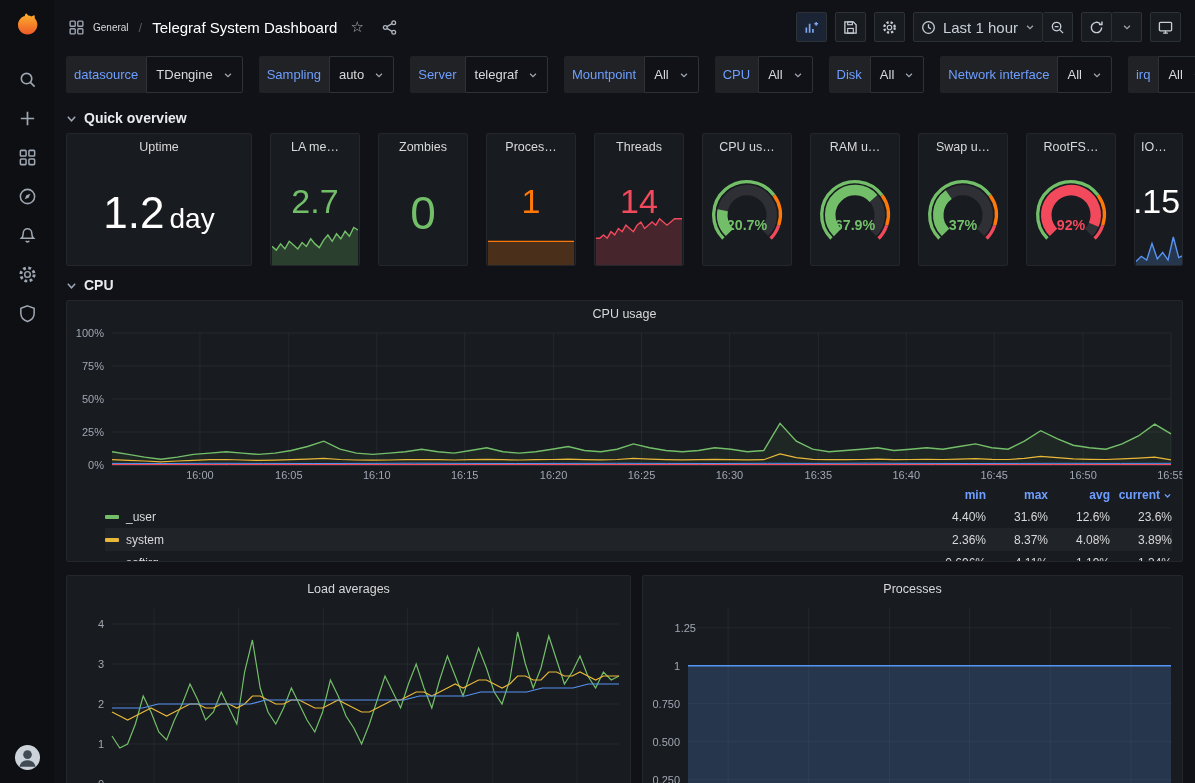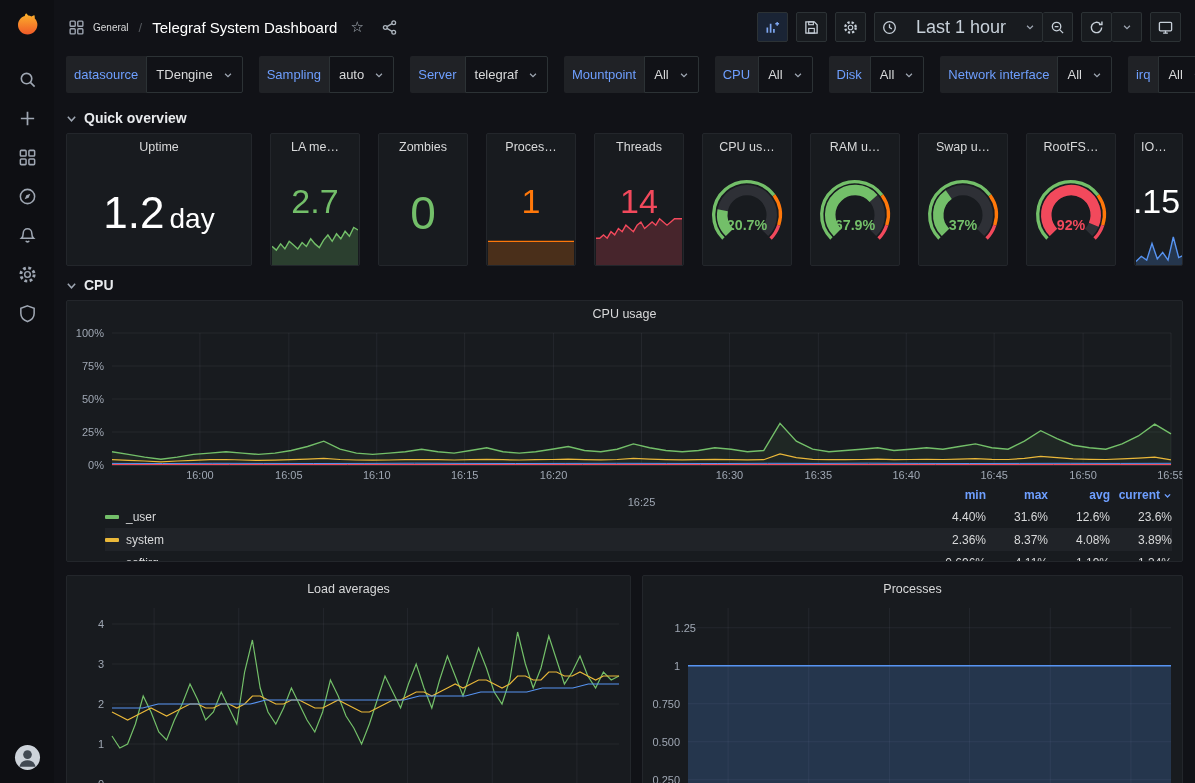--- a/index.html
+++ b/index.html
@@ -20,23 +20,23 @@
   .topnav{height:54px;display:flex;align-items:center;padding:0 14px;gap:8px;flex-shrink:0}
   .crumb-icon{color:#9fa7b3;display:flex}
   .crumb-icon svg{width:17px;height:17px}
   .crumb-section{font-size:10px;color:#d8d9da;cursor:pointer}
   .crumb-sep{color:#55595e;margin:0 2px}
   .crumb-title{font-size:15px;font-weight:500;color:#fff;cursor:pointer}
   .mini-btn{background:none;border:none;color:#aeb6bf;display:flex;align-items:center;
     justify-content:center;width:24px;height:24px;cursor:pointer;font-size:15px}
   .mini-btn svg{width:15px;height:15px}
   .topnav-right{margin-left:auto;display:flex;align-items:center;gap:8px}
-  .btn{height:30px;min-width:30px;display:flex;align-items:center;justify-content:center;gap:19px;
+  .btn{height:30px;min-width:30px;display:flex;align-items:center;justify-content:center;gap:7px;
     border:1px solid #2c3235;background:#181b1f;border-radius:2px;color:#c7d0d9;
-    padding:0 7px;cursor:pointer;font-size:18px;font-family:inherit}
+    padding:0 7px;cursor:pointer;font-size:15px;font-family:inherit}
   .btn svg{width:15px;height:15px;flex-shrink:0}
   .btn .caret svg{width:10px;height:10px}
   .btn-group{display:flex}
   .btn-group .btn + .btn{border-left:0}
   .add-btn{color:#7ea6f0;background:rgba(87,148,242,0.14)}
   .caret{display:flex;color:#9fa7b3}
   .caret svg{width:10px;height:10px}
   
   .varbar{display:flex;gap:16px;padding:2px 12px 10px;flex-shrink:0;overflow:hidden}
   .var{display:flex;height:37px;flex-shrink:0}
@@ -499,21 +499,21 @@
             <span class="tick ylab" style="left: 0px; width: 32px; top: 132px;">0%</span>
             <span class="tick ylab" style="left: 0px; width: 32px; top: 99px;">25%</span>
             <span class="tick ylab" style="left: 0px; width: 32px; top: 66px;">50%</span>
             <span class="tick ylab" style="left: 0px; width: 32px; top: 33px;">75%</span>
             <span class="tick ylab" style="left: 0px; width: 32px; top: 0px;">100%</span>
             <span class="tick xlab" style="left: 127.897px; top: 142px;">16:00</span>
             <span class="tick xlab" style="left: 216.853px; top: 142px;">16:05</span>
             <span class="tick xlab" style="left: 304.75px; top: 142px;">16:10</span>
             <span class="tick xlab" style="left: 392.647px; top: 142px;">16:15</span>
             <span class="tick xlab" style="left: 481.603px; top: 142px;">16:20</span>
-            <span class="tick xlab" style="left: 569.5px; top: 142px; margin-top: 27px;">16:25</span>
+            <span class="tick xlab" style="left: 569.5px; top: 142px;">16:25</span>
             <span class="tick xlab" style="left: 657.397px; top: 142px;">16:30</span>
             <span class="tick xlab" style="left: 746.353px; top: 142px;">16:35</span>
             <span class="tick xlab" style="left: 834.25px; top: 142px;">16:40</span>
             <span class="tick xlab" style="left: 922.147px; top: 142px;">16:45</span>
             <span class="tick xlab" style="left: 1011.1px; top: 142px;">16:50</span>
             <span class="tick xlab" style="left: 1099px; top: 142px;">16:55</span>
             <svg width="1105" height="156" style="position: absolute; left: 0px; top: 0px;">
               <line x1="40" y1="138" x2="1099" y2="138" stroke="rgba(204,204,220,0.07)"></line>
               <line x1="40" y1="105" x2="1099" y2="105" stroke="rgba(204,204,220,0.07)"></line>
               <line x1="40" y1="72" x2="1099" y2="72" stroke="rgba(204,204,220,0.07)"></line>

